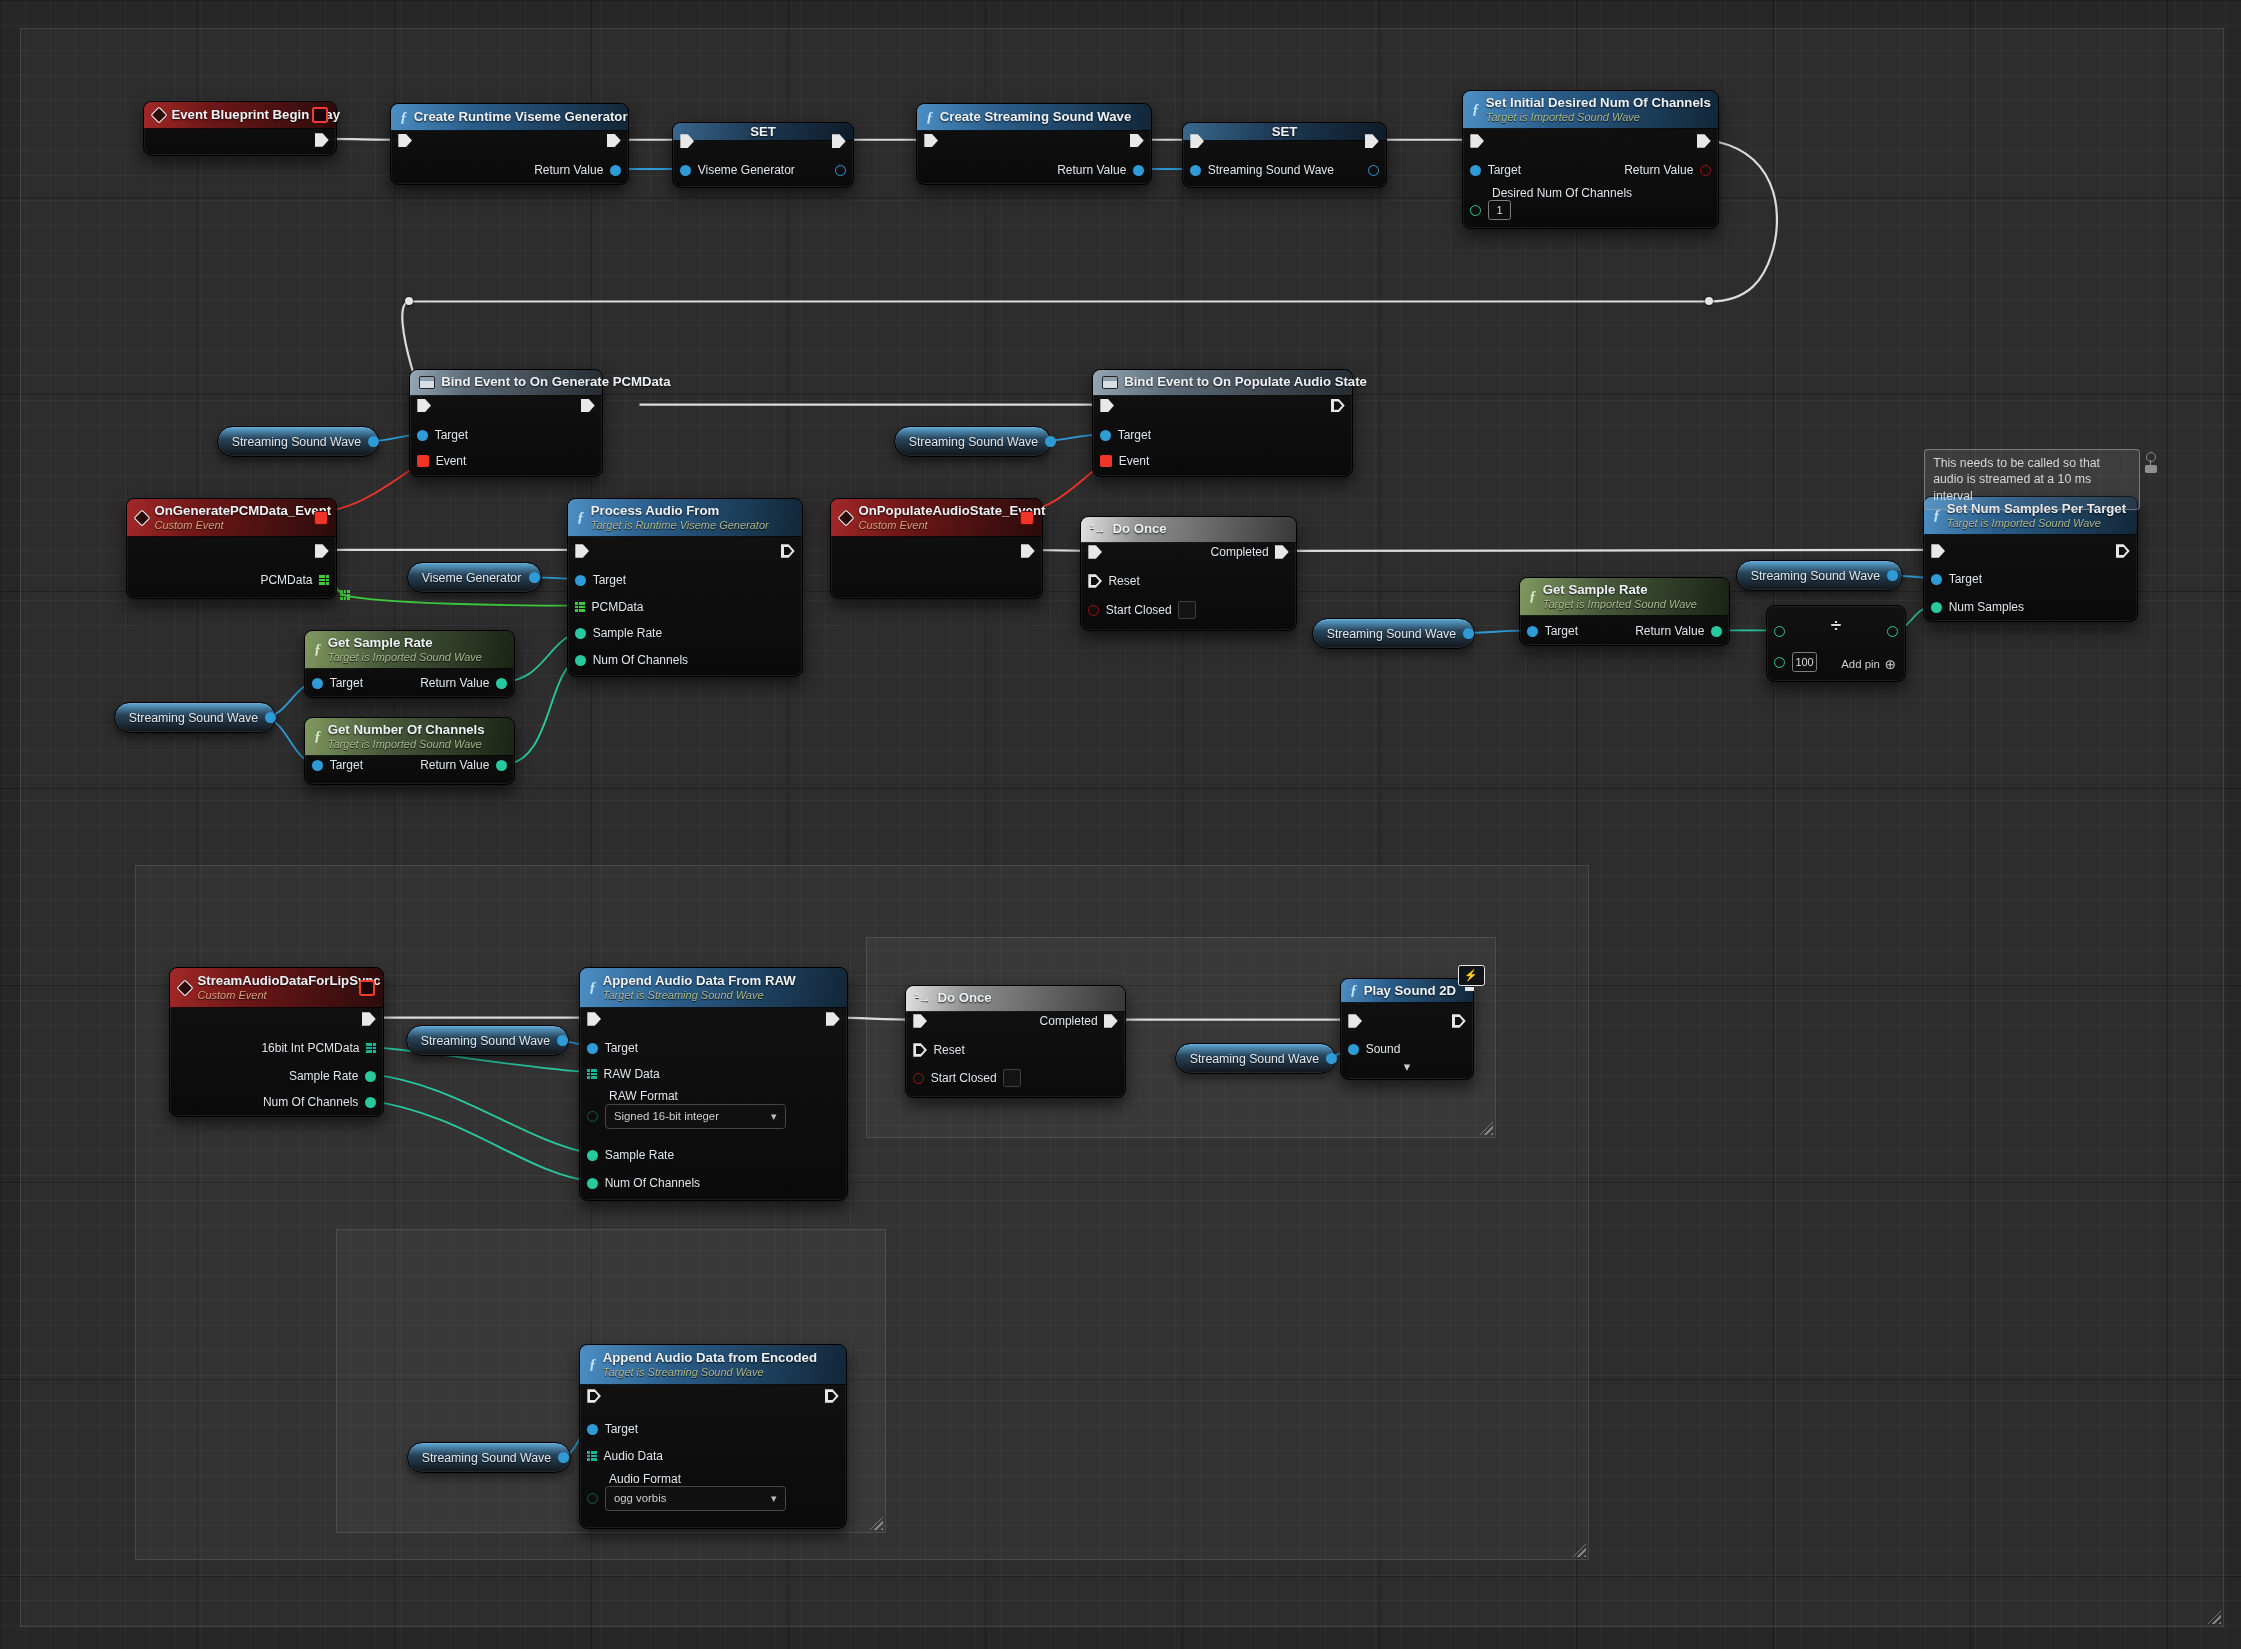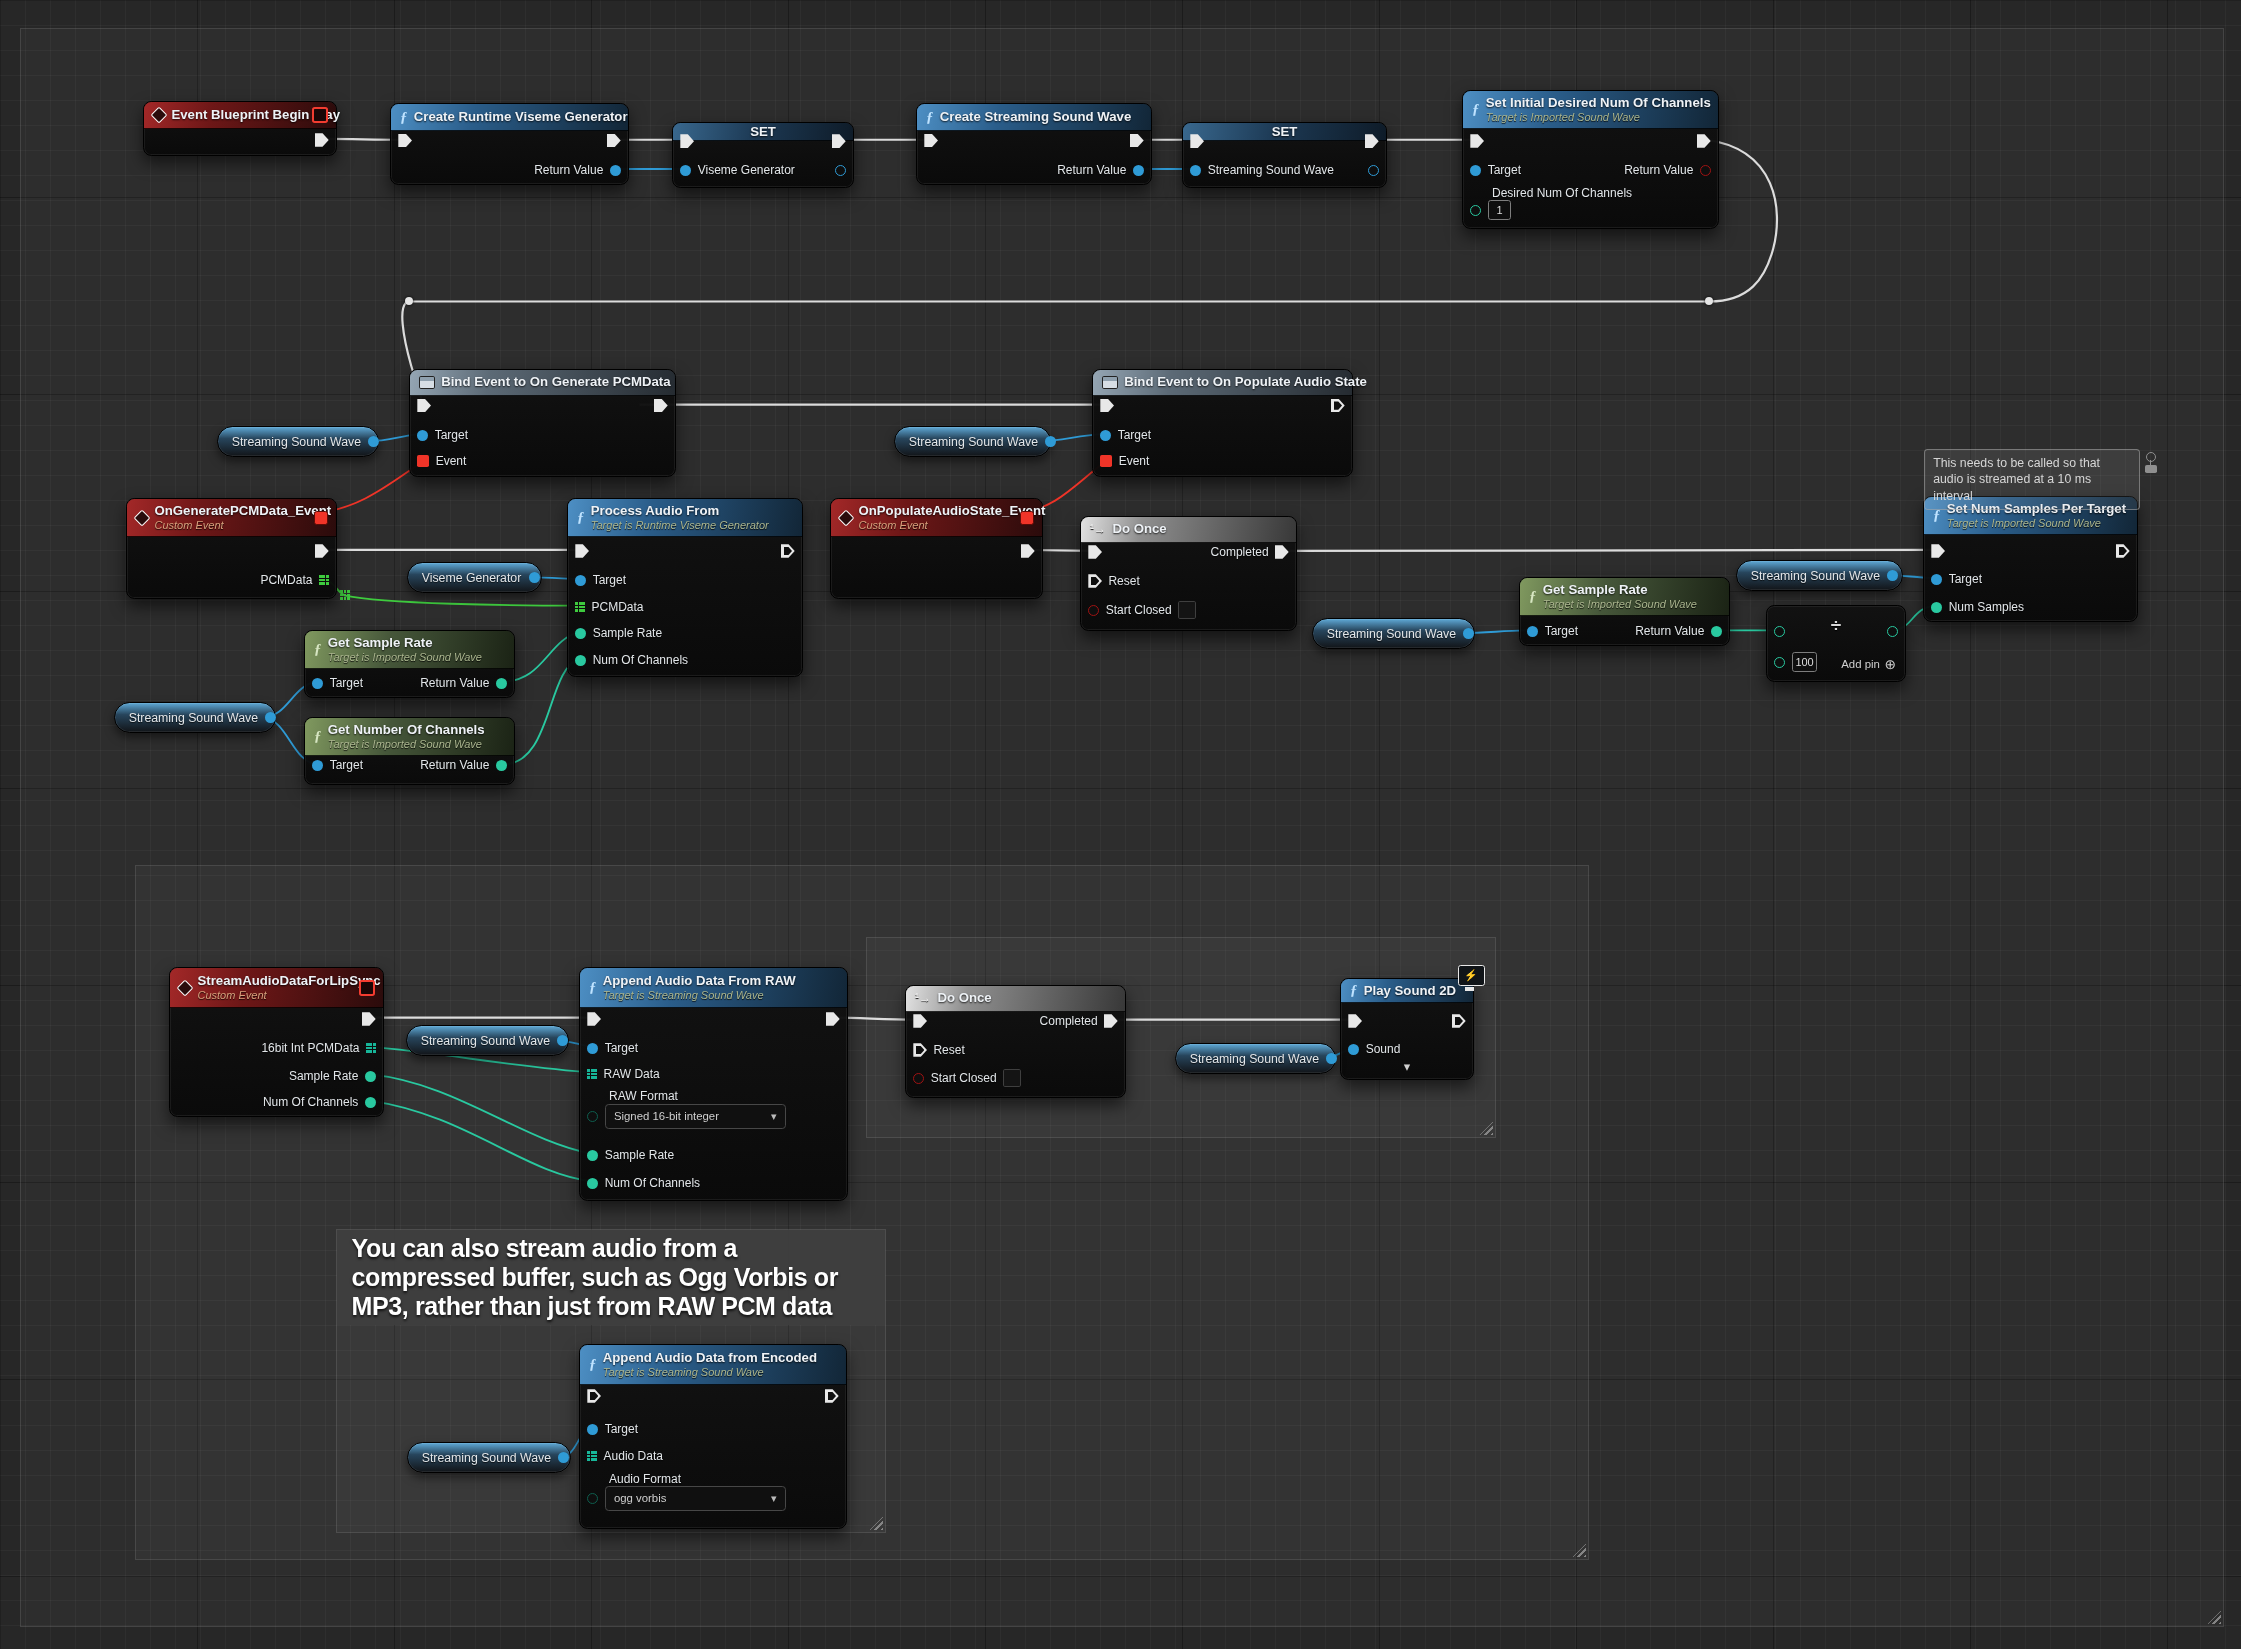--- a/index.html
+++ b/index.html
@@ -82,23 +82,20 @@
     <div class="comment" style="left: 20px; top: 28px; width: 2202px; height: 1597px;">
       <div class="rsz"></div>
     </div>
     <div class="comment" style="left: 135px; top: 865px; width: 1452px; height: 693px;">
       <div class="rsz"></div>
     </div>
     <div class="comment" style="left: 866px; top: 937px; width: 628px; height: 199px;">
       <div class="rsz"></div>
     </div>
     <div class="comment" style="left: 336px; top: 1229px; width: 548px; height: 302px;">
-      <div class="chead" style="height: 95px; font-size: 25px; line-height: 29px;">
-        <div>You can also stream audio from a compressed buffer, such as Ogg Vorbis or MP3, rather than just from RAW PCM data</div>
-      </div>
       <div class="rsz"></div>
     </div>
     <svg class="wires" width="2241" height="1649" viewBox="0 0 2453 1805">
       <path d="M355,152 C390,152 405,153 441,153" fill="none" stroke="#dcdcdc" stroke-width="2.4"></path>
       <path d="M675,153 L749,153" fill="none" stroke="#dcdcdc" stroke-width="2.4"></path>
       <path d="M920,153 C955,153 980,153 1017,153" fill="none" stroke="#dcdcdc" stroke-width="2.4"></path>
       <path d="M1247,153 C1270,153 1280,153 1308,153" fill="none" stroke="#dcdcdc" stroke-width="2.4"></path>
       <path d="M1504,153 C1545,153 1570,153 1614,153" fill="none" stroke="#dcdcdc" stroke-width="2.4"></path>
       <path d="M1867,153 C1945,163 1952,230 1941,272 C1932,306 1914,330 1871,330 L448,330 C434,331 442,372 450,400 C456,420 460,430 462,441" fill="none" stroke="#dcdcdc" stroke-width="2.4"></path>
       <path d="M700,443 L1209,443" fill="none" stroke="#dcdcdc" stroke-width="2.4"></path>
@@ -255,21 +252,21 @@
         <div class="plab">Return Value</div>
       </div>
       <div class="prow" style="top: 92px; left: 29px;">
         <div class="plab">Desired Num Of Channels</div>
       </div>
       <div class="prow" style="top: 109px; left: 7.3px;">
         <div class="pcirc" style="border: 1.8px solid rgb(41, 201, 160); background: rgb(14, 14, 14);"></div>
         <div class="vbox">1</div>
       </div>
     </div>
-    <div class="node" style="left: 409px; top: 369px; width: 267px; height: 108px;">
+    <div class="node" style="left: 409px; top: 369px; width: 194px; height: 108px;">
       <div class="nh h-bind" style="height: 25.6px;">
         <div class="bindico"></div>
         <div class="tcol">
           <div class="tt">Bind Event to On Generate PCMData</div>
         </div>
       </div>
       <div class="prow" style="top: 25.6px; left: 7.3px;">
         <div class="pexec"></div>
       </div>
       <div class="prow r" style="top: 25.6px; right: 7.3px;">

